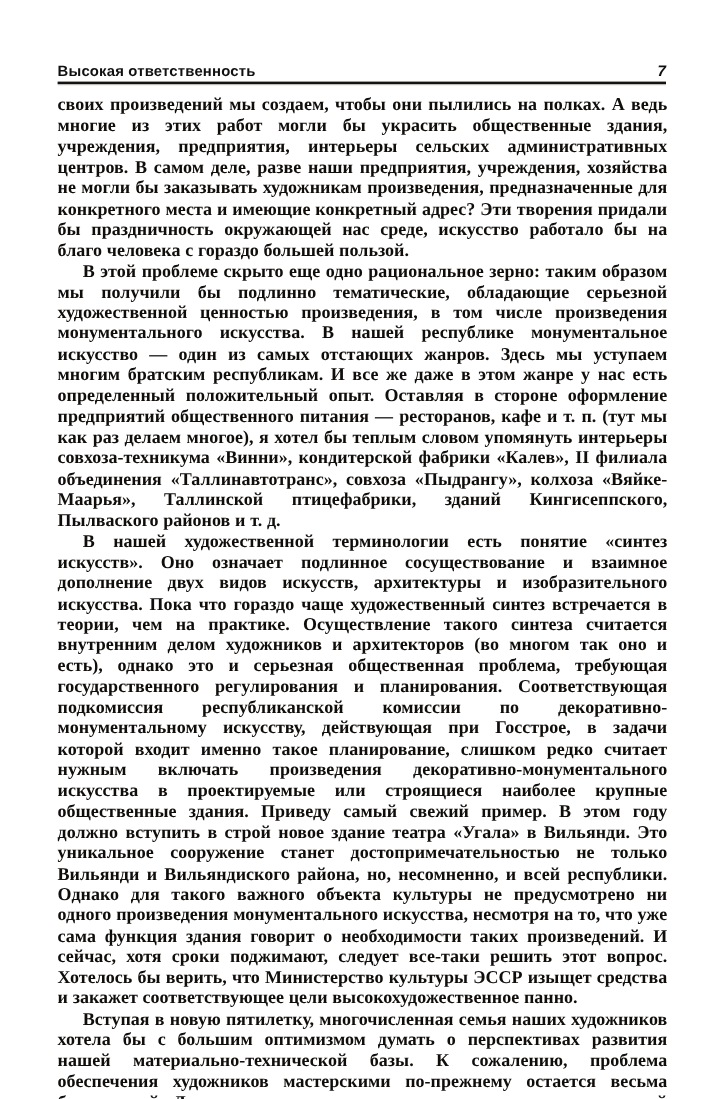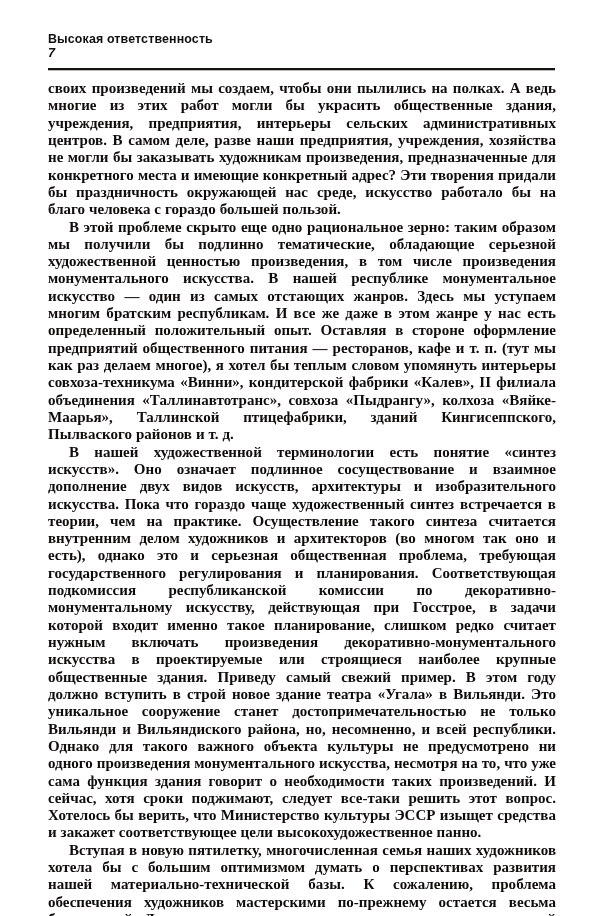--- a/index.html
+++ b/index.html
@@ -22,27 +22,26 @@
     width: 600px;
     height: 916px;
     box-sizing: border-box;
     padding: 0;
   }
 
   
   .running-head {
     position: absolute;
     left: 48px;
-    top: 32px;
+    top: 44px;
     width: 507px;
     height: 22px;
     display: flex;
-    align-items: flex-start;
+    align-items: flex-end;
     justify-content: space-between;
-    flex-direction: column;
   }
   .running-head-title {
     font-family: "Liberation Sans", "DejaVu Sans", sans-serif;
     font-weight: 700;
     font-size: 12.4px;
     letter-spacing: 0.15px;
     line-height: 14px;
     color: #111010;
     white-space: nowrap;
   }

